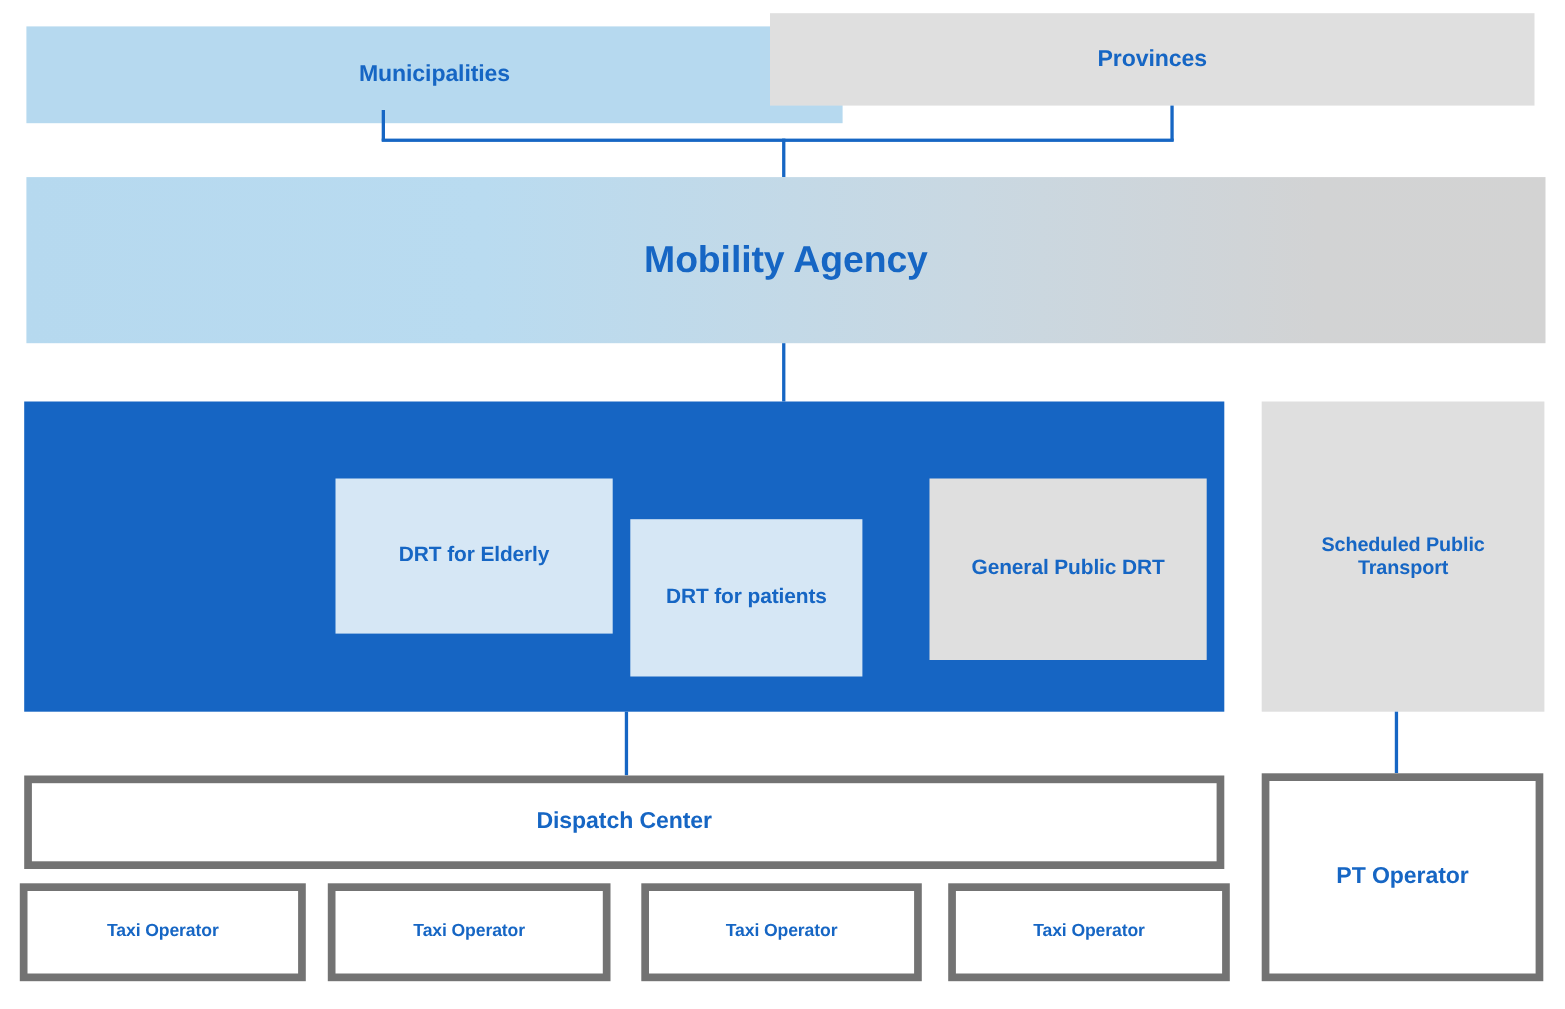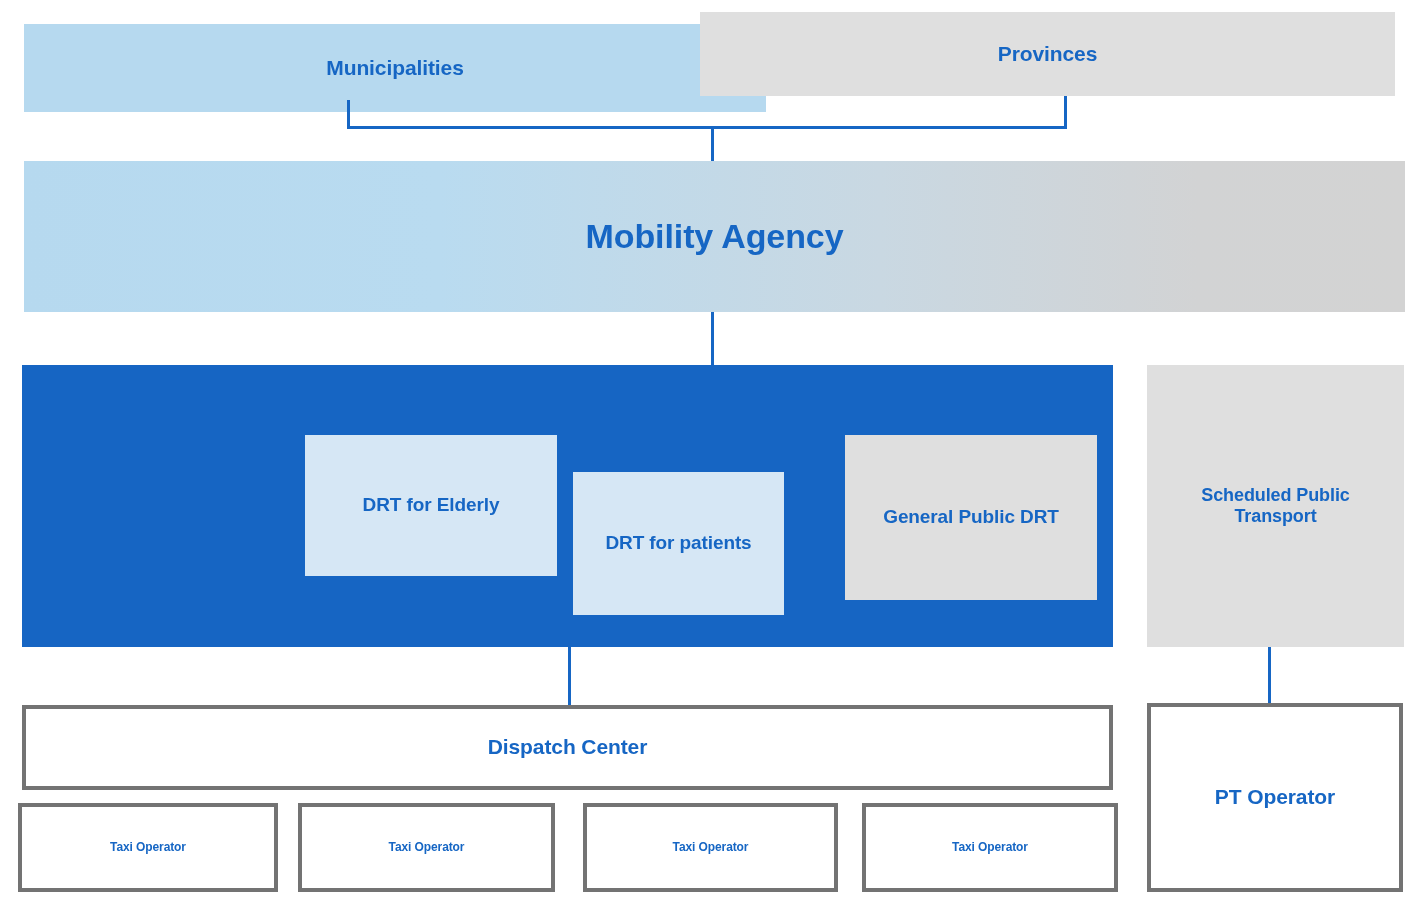--- a/index.html
+++ b/index.html
@@ -49,24 +49,24 @@
   }
   .drt-box {
     font-size: 19px;
     padding: 0 8px;
   }
   .fill-palewash { background: #d6e7f5; }
 
   
   .outline {
     background: #ffffff;
-    border: 4px solid #737373;
+    border: 7px solid #737373;
     font-size: 21px;
   }
-  .outline-sm { font-size: 12px; }
+  .outline-sm { font-size: 16px; }
 
   
   .vline {
     position: absolute;
     background: #1666c4;
     width: 3px;
   }
   .hline {
     position: absolute;
     background: #1666c4;

